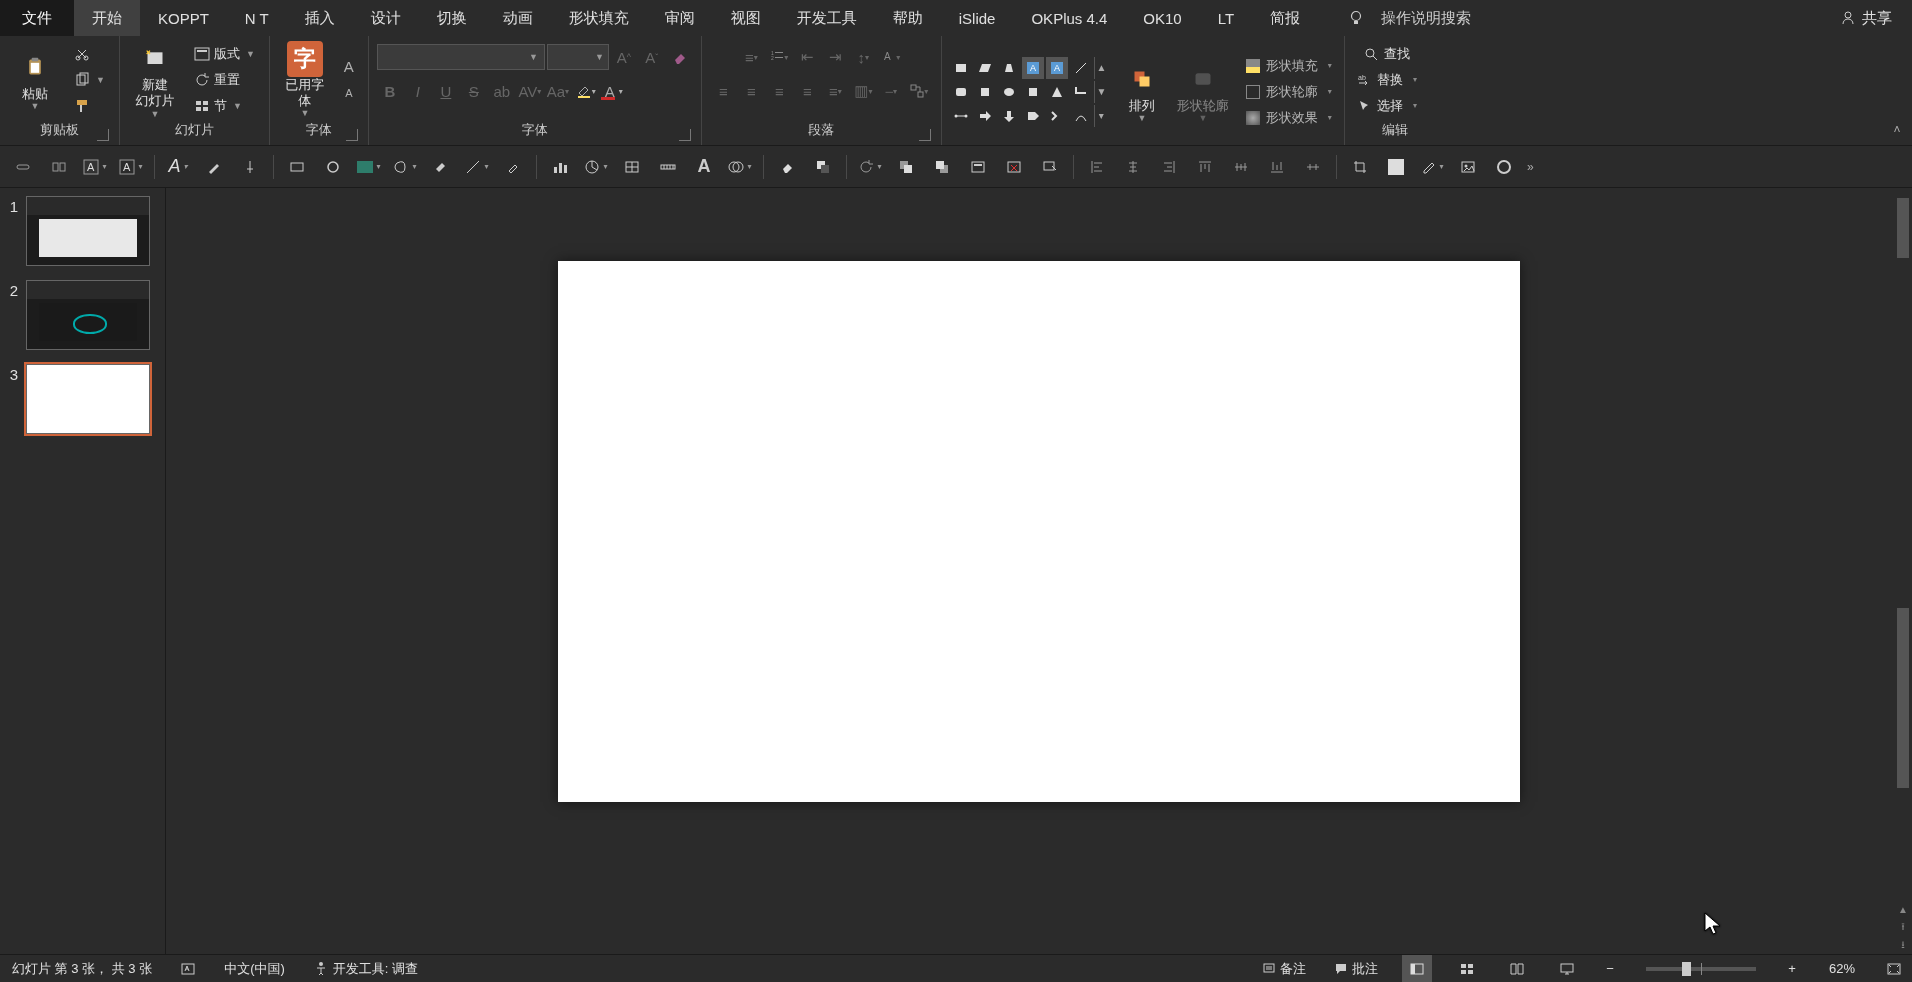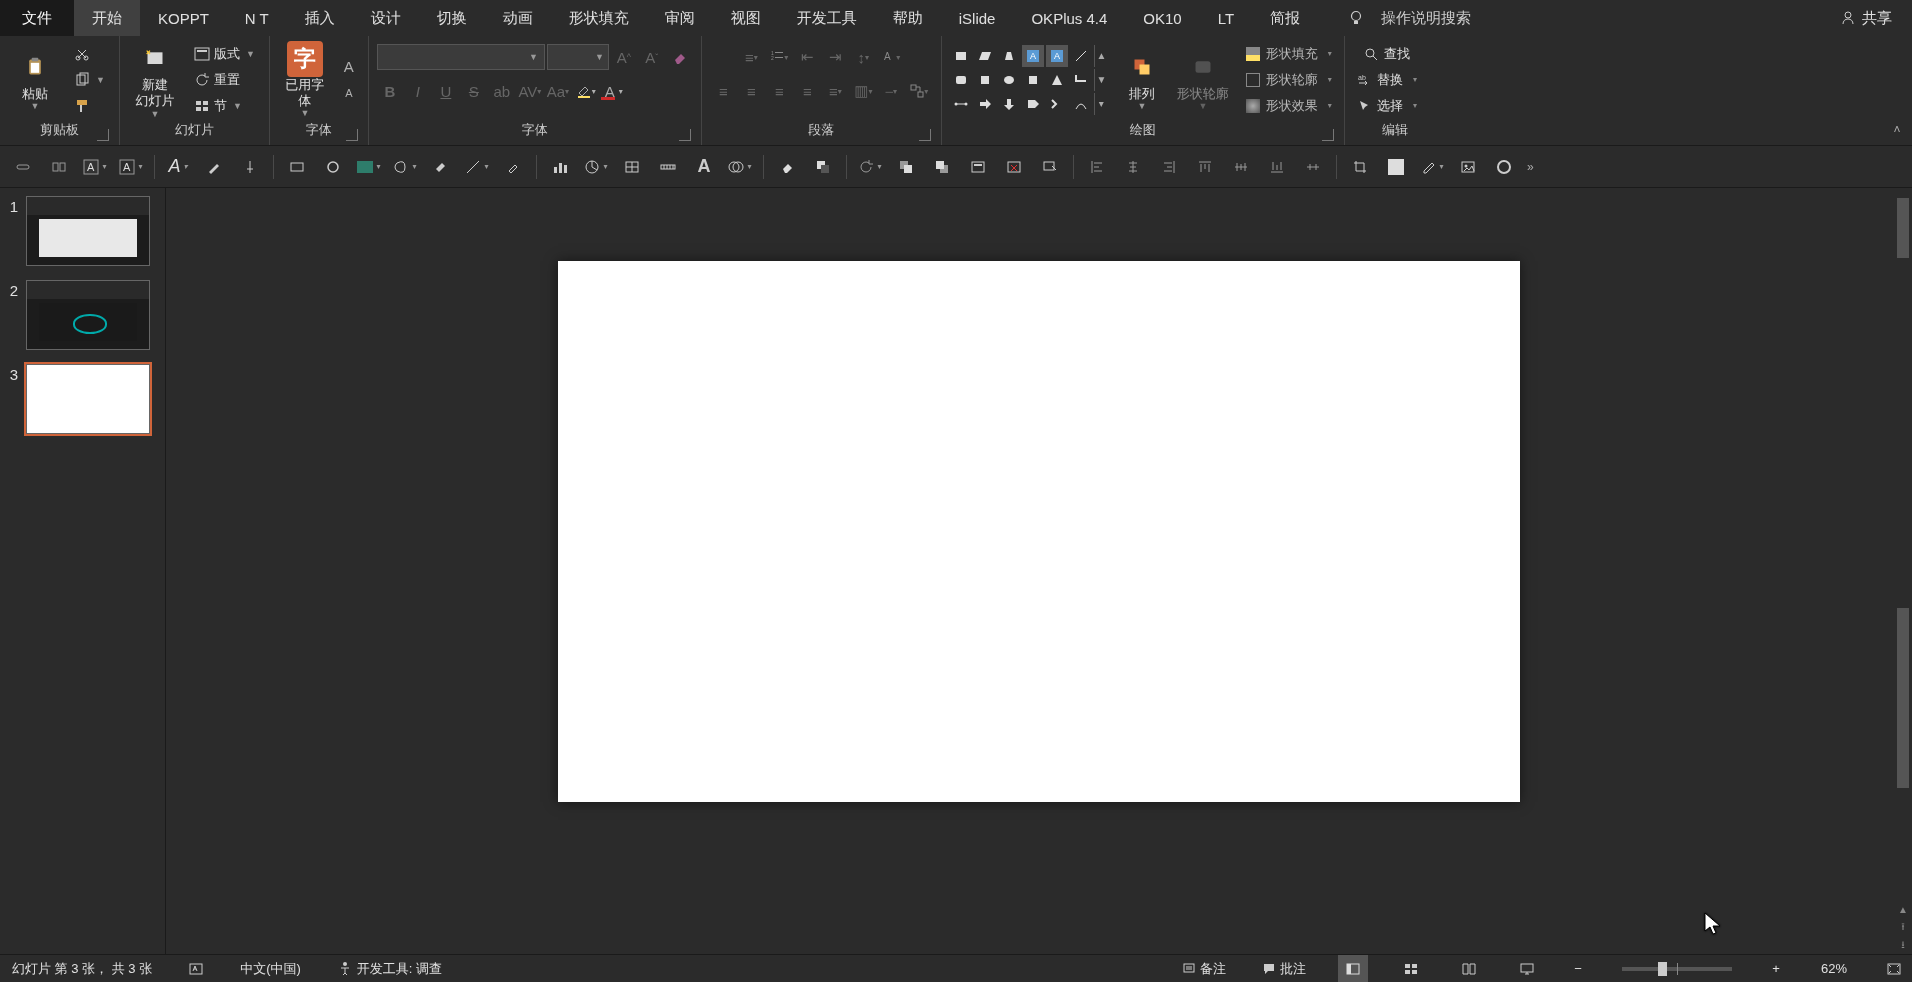--- a/index.html
+++ b/index.html
@@ -77,21 +77,21 @@
 .vscroll .track-btn { height: 18px; display: flex; align-items: center; justify-content: center; color: #888; font-size: 10px; cursor: pointer; }
 .vscroll .thumb-bar { position: absolute; left: 3px; right: 3px; top: 10px; height: 60px; background: #555; }
 .vscroll .thumb-bar2 { position: absolute; left: 3px; right: 3px; top: 420px; height: 180px; background: #555; }
 .vscroll .arrows-bottom { position: absolute; bottom: 0; left: 0; right: 0; display: flex; flex-direction: column; }
 
 
 .cursor { position: absolute; left: 1704px; top: 912px; width: 18px; height: 24px; z-index: 1000; pointer-events: none; }
 .cursor svg { filter: drop-shadow(0 0 1px #000); }
 
 
-.status { position: absolute; left: 0; right: 0; bottom: 0; height: 28px; background: #2b2b2b; border-top: 1px solid #1a1a1a; display: flex; align-items: center; font-size: 13px; color: #e0e0e0; padding: 0 8px; gap: 28px; }
+.status { position: absolute; left: 0; right: 0; bottom: 0; height: 28px; background: #2b2b2b; border-top: 1px solid #1a1a1a; display: flex; align-items: center; font-size: 13px; color: #e0e0e0; padding: 0 8px; gap: 20px; }
 .status .sbtn { display: flex; align-items: center; gap: 4px; cursor: pointer; padding: 0 4px; height: 100%; }
 .status .spacer { flex: 1; }
 .status .viewbtn { width: 30px; height: 100%; display: inline-flex; align-items: center; justify-content: center; color: #ccc; cursor: pointer; }
 .status .viewbtn.active { background: #555; }
 .status .zoomslider { width: 110px; height: 4px; background: #555; position: relative; margin: 0 8px; }
 .status .zoomslider .tick { position: absolute; top: -4px; width: 1px; height: 12px; background: #888; left: 50%; }
 .status .zoomslider .handle { position: absolute; top: -5px; width: 9px; height: 14px; background: #ccc; left: 33%; }
 .status .zoompct { width: 44px; text-align: center; }
 .status .pm { width: 16px; text-align: center; cursor: pointer; }
 .status .fit { width: 20px; height: 20px; cursor: pointer; display: inline-flex; align-items: center; justify-content: center; }
@@ -481,21 +481,20 @@
             <span>形状轮廓</span>
             <span style="font-size:8px;color:#888;margin-left:4px">▾</span>
           </div>
         <div class="li">
             <span class="icb" style="background:radial-gradient(#aaa,#555)"></span>
             <span>形状效果</span>
             <span style="font-size:8px;color:#888;margin-left:4px">▾</span>
           </div>
       </div>
     </div>
-    <div class="group-label"><span>绘图</span><span class="dlg-launcher"></span></div>
   </div>
 
   <div class="group" style="min-width:100px;border-right:none">
     <div class="group-body">
       <div class="textlist">
         <div class="li" style="color:#e0e0e0">
             <svg class="ic14" viewBox="0 0 14 14">
               <circle cx="6" cy="6" r="4" fill="none" stroke="#ccc"></circle>
               <path d="M9 9l4 4" stroke="#ccc"></path>
             </svg>

